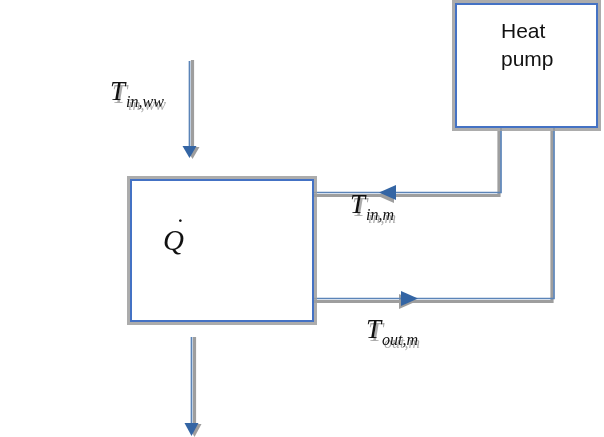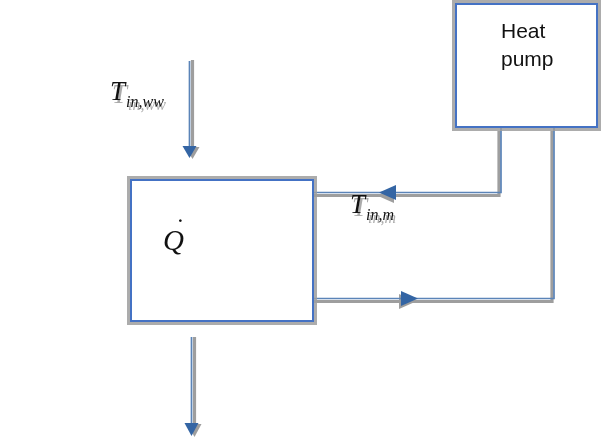--- a/index.html
+++ b/index.html
@@ -135,14 +135,17 @@
 
   <div class="math-label t-in-ww">
     <span class="base">T</span><span class="sub">in,ww</span>
   </div>
 
 
   <div class="math-label t-in-m">
     <span class="base">T</span><span class="sub">in,m</span>
   </div>
 
+  <div class="math-label t-out-m">
+    <span class="base">T</span><span class="sub">out,m</span>
+  </div>
 
 </div>
 
 </body></html>

